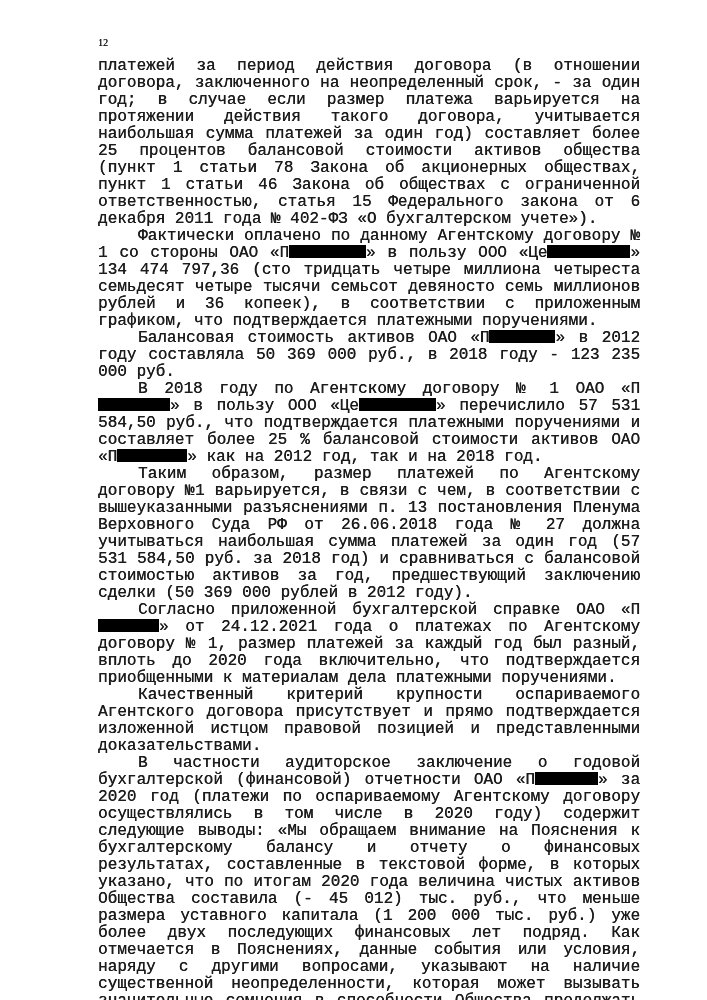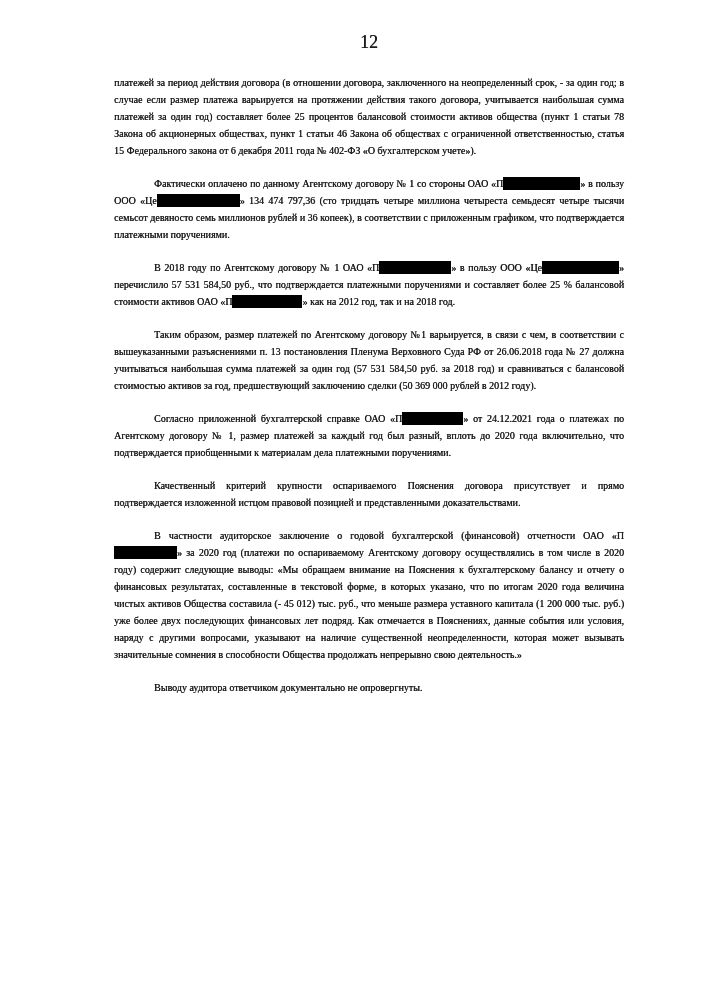--- a/index.html
+++ b/index.html
@@ -14,59 +14,61 @@
     background: #ffffff;
     font-family: "Liberation Serif", "DejaVu Serif", serif;
     color: #1c1c1c;
     overflow: hidden;
   }
   .page-number {
     position: absolute;
     top: 34px;
     left: 98px;
     width: 542px;
-    text-align: center;
-    font-size: 18px;
+    text-align: left;
+    font-size: 10px;
     line-height: 17px;
     
     text-shadow: 0.3px 0 0 currentColor;
   }
   .doc-content {
     position: absolute;
     top: 58px;
     left: 98px;
     width: 542px;
   }
   .para {
-    margin: 16px;
-    font-size: 10px;
+    margin: 0;
+    font-size: 16px;
     line-height: 17px;
     text-align: justify;
     text-indent: 40px;
     text-shadow: 0.3px 0 0 currentColor;
+    font-family: Liberation Mono, monospace;
   }
   .para.no-indent {
     text-indent: 0;
   }
   .redaction {
     display: inline-block;
     height: 13px;
     background: #000000;
     vertical-align: middle;
     transform: translateY(-1px);
   }
 </style>
 </head>
 <body>
 
 <div class="scan-page">
   <div class="page-number">12</div>
   <div class="doc-content">
       <p class="para no-indent">платежей за период действия договора (в отношении договора, заключенного на неопределенный срок, - за один год; в случае если размер платежа варьируется на протяжении действия такого договора, учитывается наибольшая сумма платежей за один год) составляет более 25 процентов балансовой стоимости активов общества (пункт 1 статьи 78 Закона об акционерных обществах, пункт 1 статьи 46 Закона об обществах с ограниченной ответственностью, статья 15 Федерального закона от 6 декабря 2011 года № 402-ФЗ «О бухгалтерском учете»).</p>
       <p class="para">Фактически оплачено по данному Агентскому договору № 1 со стороны ОАО «П<span class="redaction" style="width: 77px; background: rgb(0, 0, 0);"></span>» в пользу ООО «Це<span class="redaction" style="width: 83px; background: rgb(0, 0, 0);"></span>» 134 474 797,36 (сто тридцать четыре миллиона четыреста семьдесят четыре тысячи семьсот девяносто семь миллионов рублей и 36 копеек), в соответствии с приложенным графиком, что подтверждается платежными поручениями.</p>
+      <p class="para">Балансовая стоимость активов ОАО «П<span class="redaction" style="width: 66px; background: rgb(0, 0, 0);"></span>» в 2012 году составляла 50 369 000 руб., в 2018 году - 123 235 000 руб.</p>
       <p class="para">В 2018 году по Агентскому договору № 1 ОАО «П<span class="redaction" style="width: 72px; background: rgb(0, 0, 0);"></span>» в пользу ООО «Це<span class="redaction" style="width: 77px; background: rgb(0, 0, 0);"></span>» перечислило 57 531 584,50 руб., что подтверждается платежными поручениями и составляет более 25 % балансовой стоимости активов ОАО «П<span class="redaction" style="width: 70px; background: rgb(0, 0, 0);"></span>» как на 2012 год, так и на 2018 год.</p>
       <p class="para">Таким образом, размер платежей по Агентскому договору №1 варьируется, в связи с чем, в соответствии с вышеуказанными разъяснениями п. 13 постановления Пленума Верховного Суда РФ от 26.06.2018 года № 27 должна учитываться наибольшая сумма платежей за один год (57 531 584,50 руб. за 2018 год) и сравниваться с балансовой стоимостью активов за год, предшествующий заключению сделки (50 369 000 рублей в 2012 году).</p>
       <p class="para">Согласно приложенной бухгалтерской справке ОАО «П<span class="redaction" style="width: 61px; background: rgb(0, 0, 0);"></span>» от 24.12.2021 года о платежах по Агентскому договору № 1, размер платежей за каждый год был разный, вплоть до 2020 года включительно, что подтверждается приобщенными к материалам дела платежными поручениями.</p>
-      <p class="para">Качественный критерий крупности оспариваемого Пояснения договора присутствует и прямо подтверждается изложенной истцом правовой позицией и представленными доказательствами.</p>
+      <p class="para">Качественный критерий крупности оспариваемого Агентского договора присутствует и прямо подтверждается изложенной истцом правовой позицией и представленными доказательствами.</p>
       <p class="para">В частности аудиторское заключение о годовой бухгалтерской (финансовой) отчетности ОАО «П<span class="redaction" style="width: 63px; background: rgb(0, 0, 0);"></span>» за 2020 год (платежи по оспариваемому Агентскому договору осуществлялись в том числе в 2020 году) содержит следующие выводы: «Мы обращаем внимание на Пояснения к бухгалтерскому балансу и отчету о финансовых результатах, составленные в текстовой форме, в которых указано, что по итогам 2020 года величина чистых активов Общества составила (- 45 012) тыс. руб., что меньше размера уставного капитала (1 200 000 тыс. руб.) уже более двух последующих финансовых лет подряд. Как отмечается в Пояснениях, данные события или условия, наряду с другими вопросами, указывают на наличие существенной неопределенности, которая может вызывать значительные сомнения в способности Общества продолжать непрерывно свою деятельность.»</p>
       <p class="para">Выводу аудитора ответчиком документально не опровергнуты.</p>
     </div>
 </div>
 
 </body></html>

